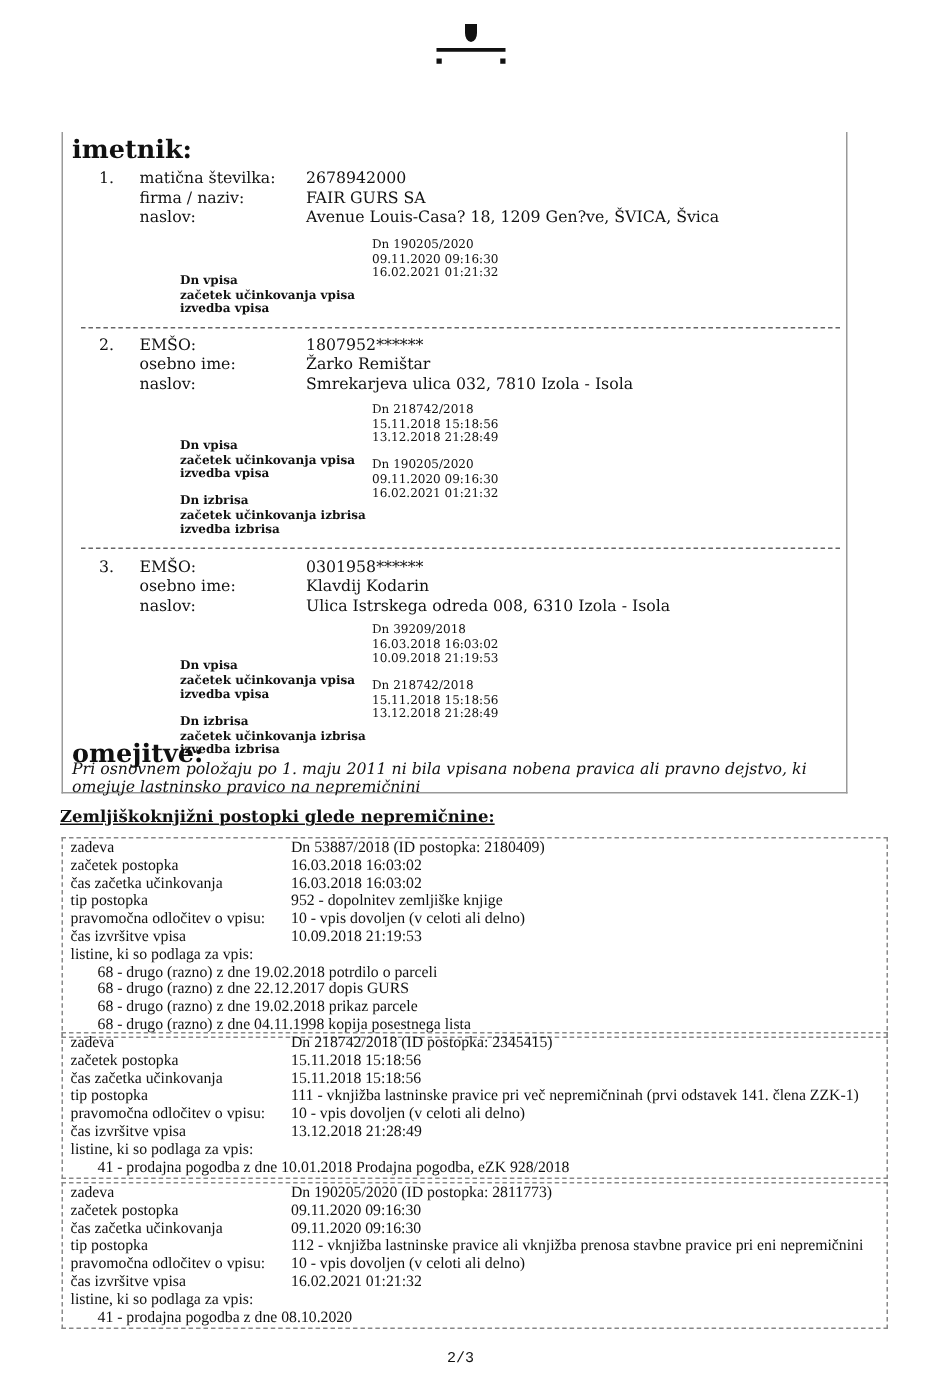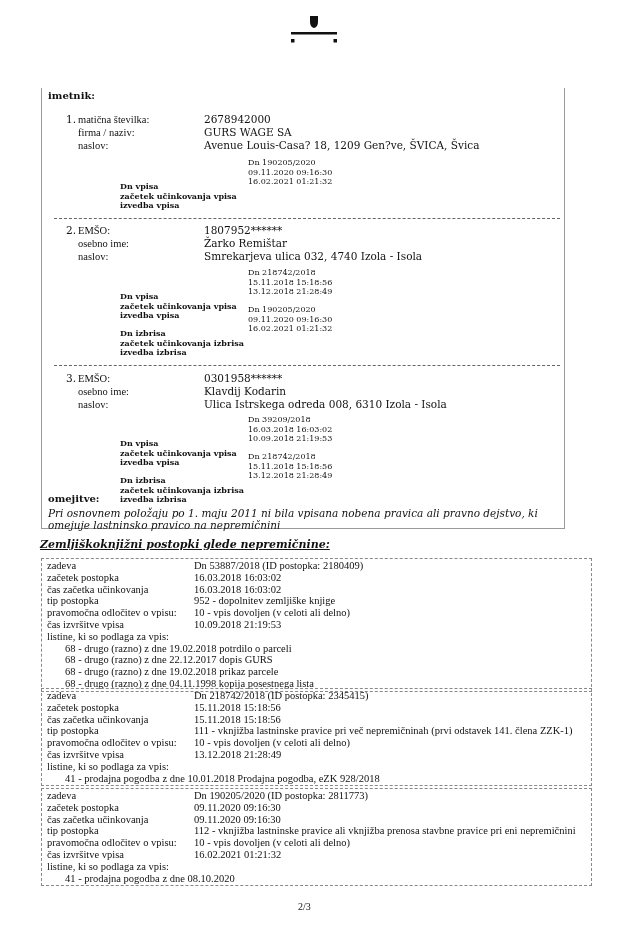--- a/index.html
+++ b/index.html
@@ -1,39 +1,39 @@
 <!DOCTYPE html>
 <html><head>
 <meta charset="utf-8">
 <style>
   html, body { margin:0; padding:0; background:#ffffff; }
   body { width:617px; height:925px; position:relative; font-family:"DejaVu Serif", serif; color:#111; overflow:hidden; }
   .logo { position:absolute; left:290px; top:14px; width:48px; height:30px; }
   .section-box { position:absolute; left:41px; top:88px; width:524px; height:441px; border-left:1px solid #999; border-right:1px solid #999; border-bottom:1px solid #999; box-sizing:border-box; }
-  .h-bold { font-weight:bold; font-size:10px;text-align:right; }
+  .h-bold { font-weight:bold; font-size:17px;text-align:right; }
   .holder-title { position:absolute; left:48px; top:90px; }
   .entry { position:absolute; left:66px; font-size:10.5px; line-height:13px; }
   .entry .num { position:absolute; left:0; width:14px; }
-  .entry .lbl { position:absolute; left:12px; width:110px;font-family:Liberation Serif, serif; }
+  .entry .lbl { position:absolute; left:27px; width:110px; }
   .entry .val { position:absolute; left:110px; white-space:nowrap;margin-left:28px; }
   .entry-row { position:relative; height:13px; }
   .meta { position:absolute; left:120px; font-size:8px; line-height:9.5px; }
   .meta .mrow { position:relative; height:9.5px; }
   .meta .mk { position:absolute; left:0; font-weight:bold; white-space:nowrap;margin-top:24px; }
   .meta .mv { position:absolute; left:128px; white-space:nowrap; }
   .sep { position:absolute; left:54px; width:506px; border-top:1px dashed #666; }
   .restr-title { position:absolute; left:48px; top:493px; }
   .restr-text { position:absolute; left:48px; top:507px; width:510px; font-style:italic; font-size:10.5px; line-height:12px; }
-  .proc-title { position:absolute; left:40px; top:538px; font-weight:bold; font-size:11px; text-decoration:underline;font-style:italic; }
+  .proc-title { position:absolute; left:40px; top:538px; font-weight:bold; font-size:11px; text-decoration:underline; }
   .pbox { position:absolute; left:41px; width:551px; border:1px dashed #888; box-sizing:border-box; font-family:"Liberation Serif", serif; font-size:10.5px; line-height:11.8px; padding:1px 4px 1px 5px; }
   .prow { position:relative; height:11.8px; }
   .prow .pk { position:absolute; left:0; white-space:nowrap; }
   .prow .pv { position:absolute; left:147px; white-space:nowrap; }
   .pdoc { padding-left:18px; white-space:nowrap; height:11.8px; }
-  .pager { position:absolute; left:298px; top:901px; font-family:Liberation Serif, serif; font-size:10px; }
+  .pager { position:absolute; left:298px; top:901px; font-family:Liberation Mono, monospace; font-size:10px; }
 </style>
 </head>
 <body>
 
 <svg class="logo" viewBox="0 0 48 30">
   <path d="M20 2 h8 v6 q0 5 -4 6 q-4 -1 -4 -6 z" fill="#111"></path>
   <rect x="1" y="18" width="46" height="2.5" fill="#111"></rect>
   <rect x="1" y="25" width="3.5" height="3.5" fill="#111"></rect>
   <rect x="43.5" y="25" width="3.5" height="3.5" fill="#111"></rect>
 </svg>
@@ -43,21 +43,21 @@
 <div class="holder-title h-bold">imetnik:</div>
 
 <div class="entry" style="top:113px;">
   <div class="entry-row">
       <span class="num">1.</span>
       <span class="lbl">matična številka:</span>
       <span class="val">2678942000</span>
     </div>
   <div class="entry-row">
       <span class="lbl">firma / naziv:</span>
-      <span class="val">GURS WAGE SA</span>
+      <span class="val">FAIR GURS SA</span>
     </div>
   <div class="entry-row">
       <span class="lbl">naslov:</span>
       <span class="val">Avenue Louis-Casa? 18, 1209 Gen?ve, ŠVICA, Švica</span>
     </div>
 </div>
 <div class="meta" style="top:158px;">
   <div class="mrow">
       <span class="mk">Dn vpisa</span>
       <span class="mv">Dn 190205/2020</span>
@@ -79,21 +79,21 @@
       <span class="num">2.</span>
       <span class="lbl">EMŠO:</span>
       <span class="val">1807952******</span>
     </div>
   <div class="entry-row">
       <span class="lbl">osebno ime:</span>
       <span class="val">Žarko Remištar</span>
     </div>
   <div class="entry-row">
       <span class="lbl">naslov:</span>
-      <span class="val">Smrekarjeva ulica 032, 4740 Izola - Isola</span>
+      <span class="val">Smrekarjeva ulica 032, 7810 Izola - Isola</span>
     </div>
 </div>
 <div class="meta" style="top:268px;">
   <div class="mrow">
       <span class="mk">Dn vpisa</span>
       <span class="mv">Dn 218742/2018</span>
     </div>
   <div class="mrow">
       <span class="mk">začetek učinkovanja vpisa</span>
       <span class="mv">15.11.2018 15:18:56</span>

